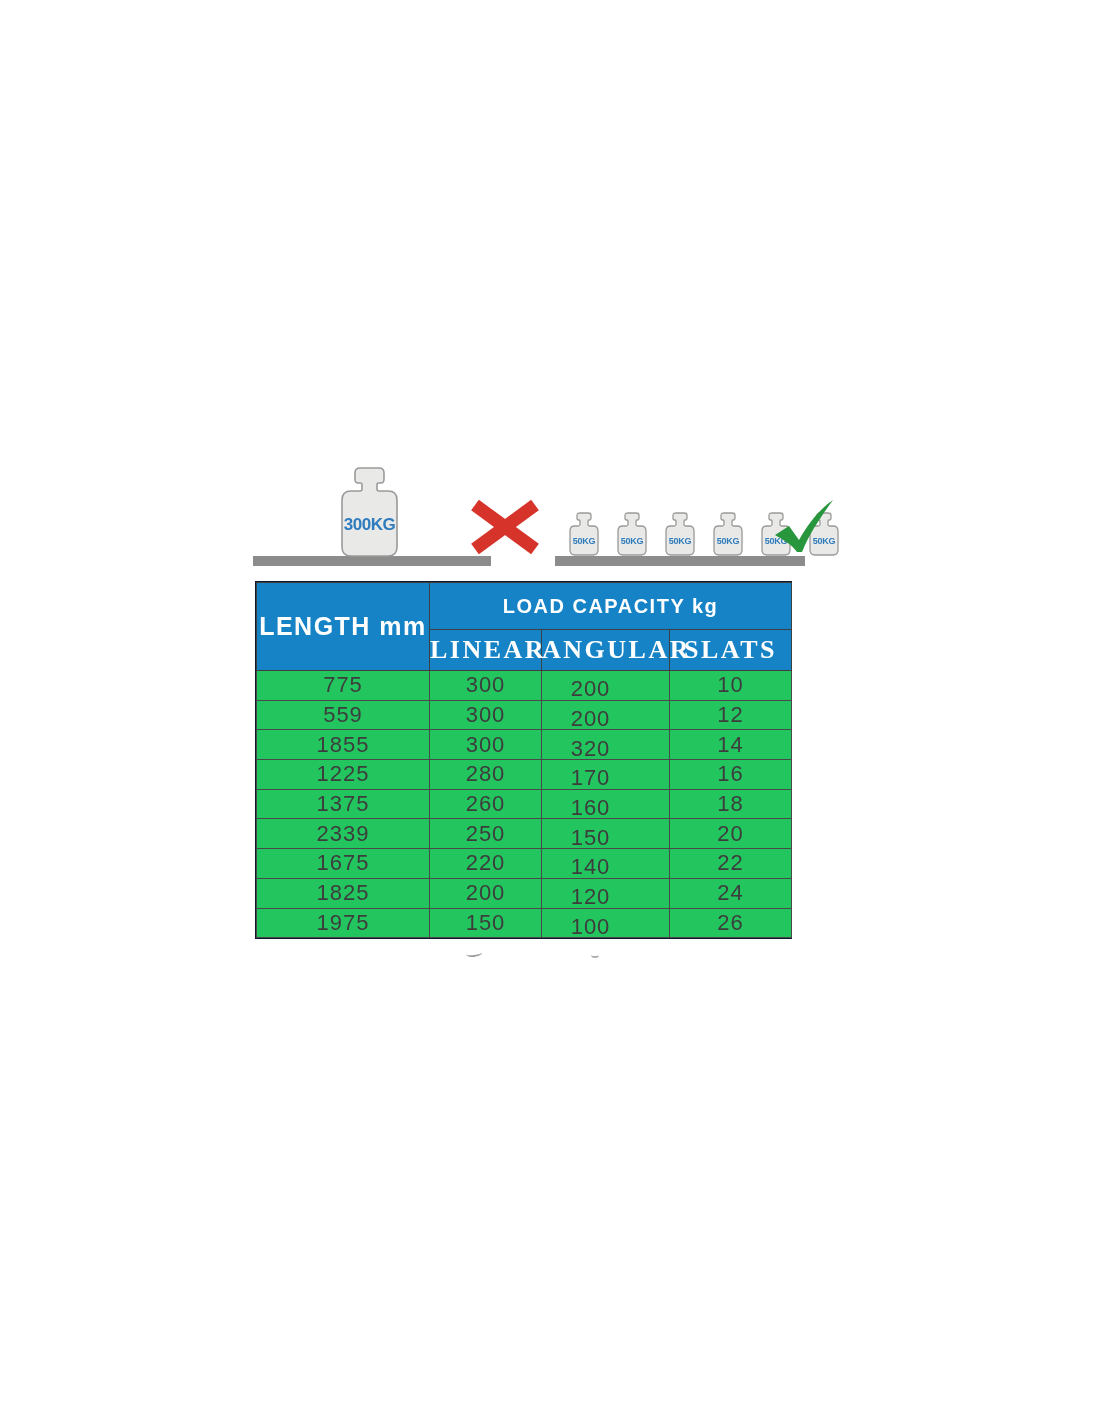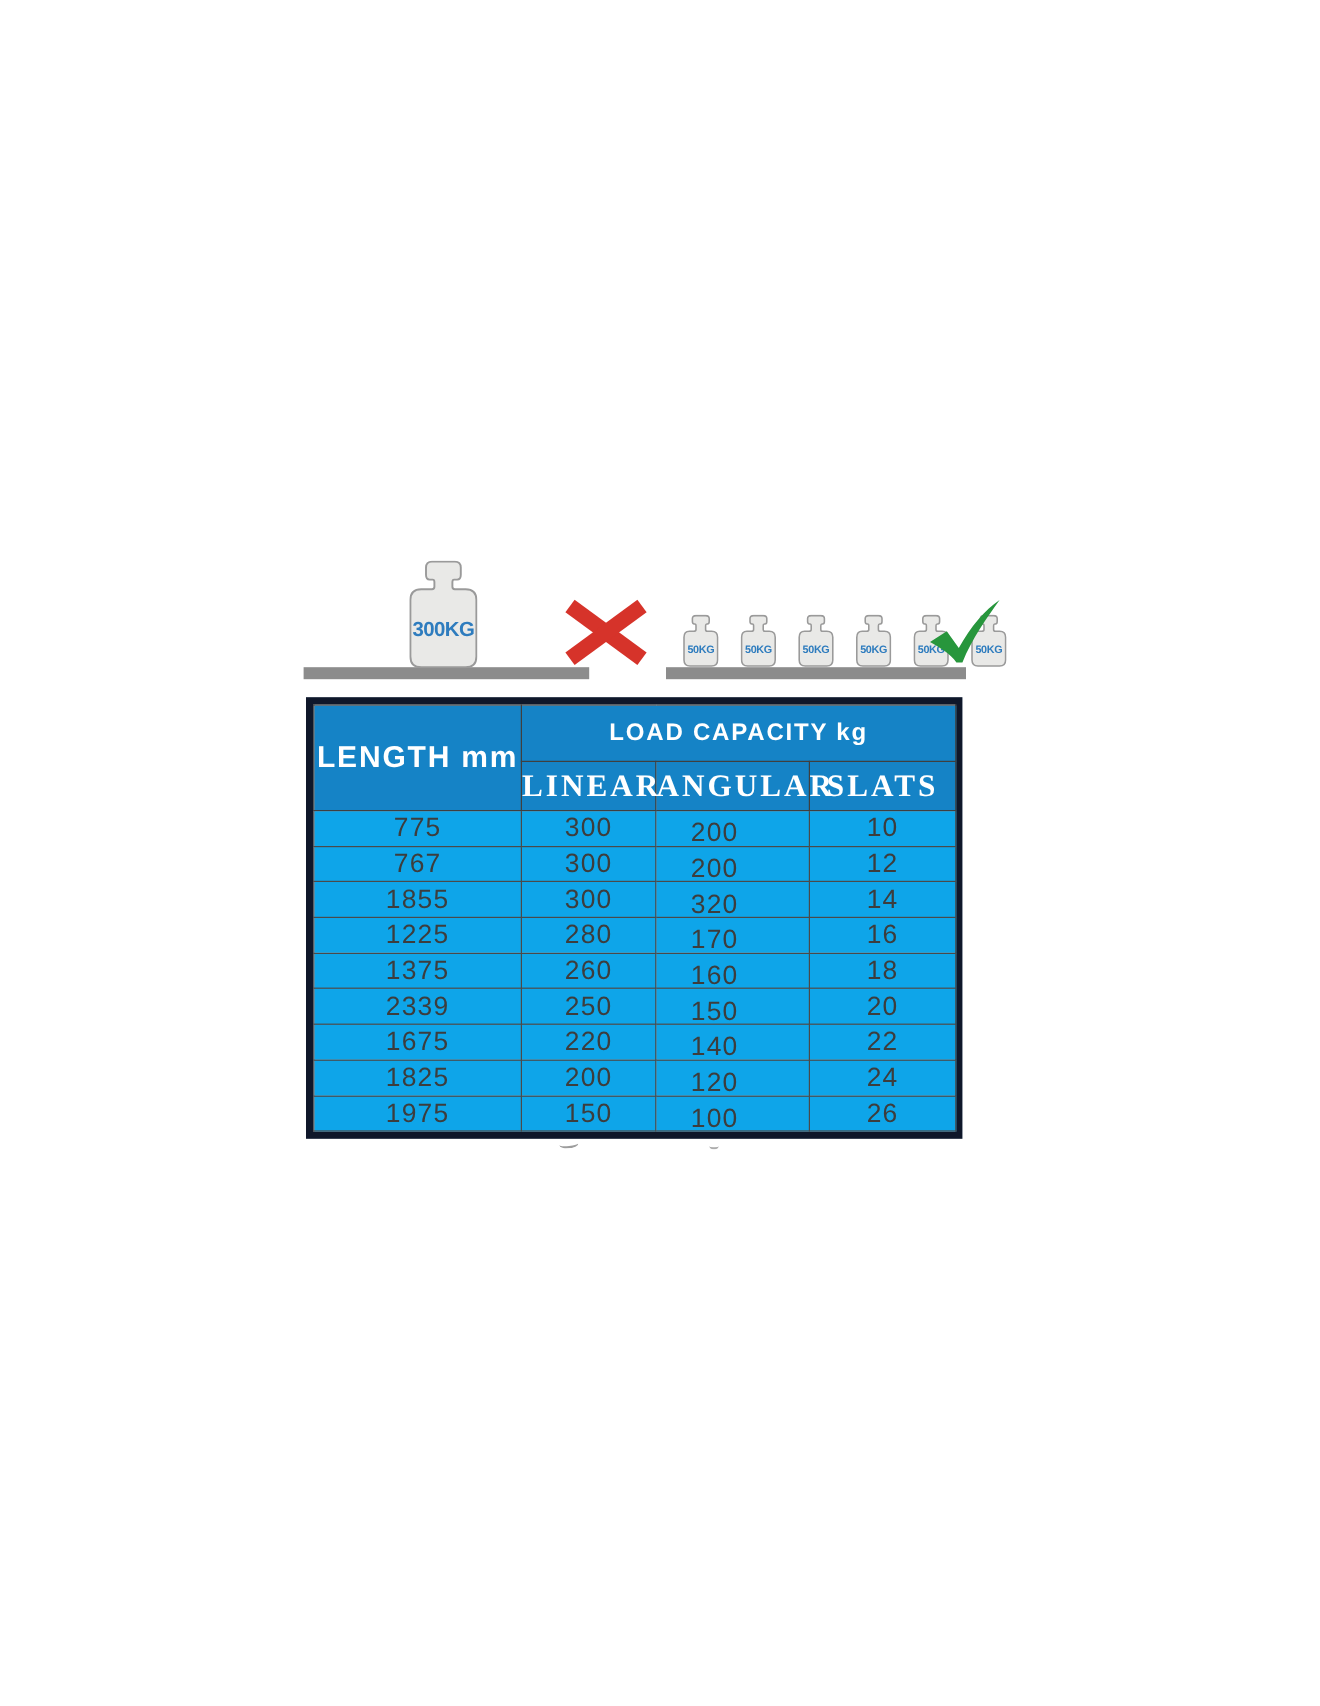--- a/index.html
+++ b/index.html
@@ -24,33 +24,33 @@
     font-family:"Liberation Sans", sans-serif; font-size:9px; font-weight:bold;
     fill:#2e7cbe; letter-spacing:-0.3px;
   }
 
   .x-icon { position:absolute; left:467px; top:499px; }
   .check-icon { position:absolute; left:773px; top:498px; }
 
   
   .table-frame {
     position:absolute; left:255px; top:581px; width:535px;
-    border:6px solid #0f172a; background:#d9eaf8;
+    border:1px solid #0f172a; background:#d9eaf8;
   }
   table.spec { border-collapse:collapse; width:100%; table-layout:fixed; }
   .spec th, .spec td { padding:0; text-align:center; vertical-align:middle; }
   .spec th {
     background:#1583c6; color:#ffffff; font-weight:bold;
     border:1.5px solid #3f3f3f;
   }
   .th-length  { font-size:25px; letter-spacing:1.5px; }
   .th-group   { font-size:20px; letter-spacing:1.5px; height:46px; }
   .th-sub     { font-size:26px; letter-spacing:2.5px; height:40px;font-family:Liberation Serif, serif; }
   .spec td {
-    background:#0ea5e9; color:#3d3d3d; font-size:22px; letter-spacing:1px;
+    background:#22c55e; color:#3d3d3d; font-size:22px; letter-spacing:1px;
     height:28.7px; border:1.5px solid #4a4a4a;
   }
   .angular-val { display:inline-block; transform:translate(-15px,4px); }
 
   .stray { position:absolute; border-bottom:2px solid #6a6a6a; border-radius:50%; }
   .stray-1 { left:466px; top:950px; width:16px; height:5px; opacity:.65; transform:rotate(-6deg); }
   .stray-2 { left:591px; top:952px; width:8px;  height:4px; opacity:.55; }
 </style>
 </head>
 <body>
@@ -138,21 +138,21 @@
           <tr>
             <td>775</td>
             <td>300</td>
             <td>
               <span class="angular-val">200</span>
             </td>
             <td>10</td>
           </tr>
 
           <tr>
-            <td>767</td>
+            <td>559</td>
             <td>300</td>
             <td>
               <span class="angular-val">200</span>
             </td>
             <td>12</td>
           </tr>
 
           <tr>
             <td>1855</td>
             <td>300</td>

